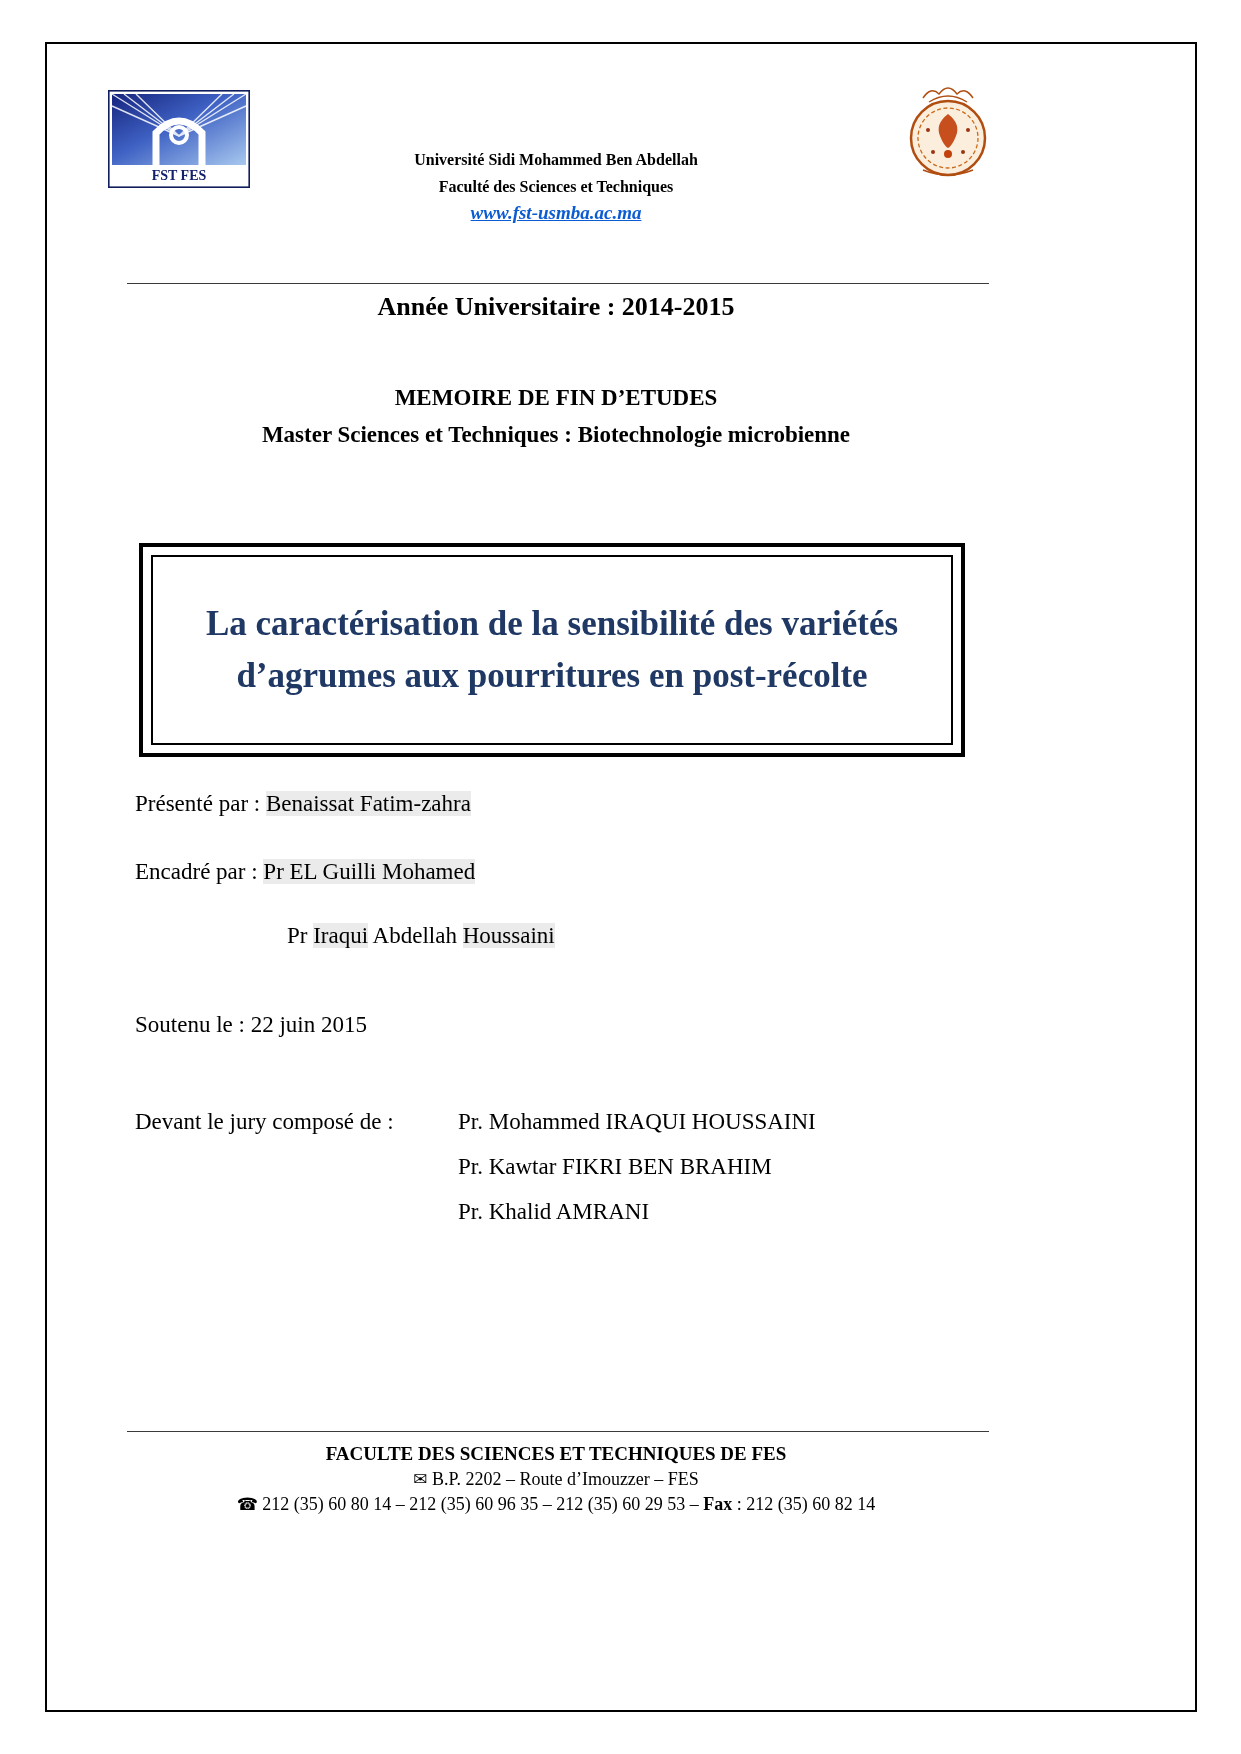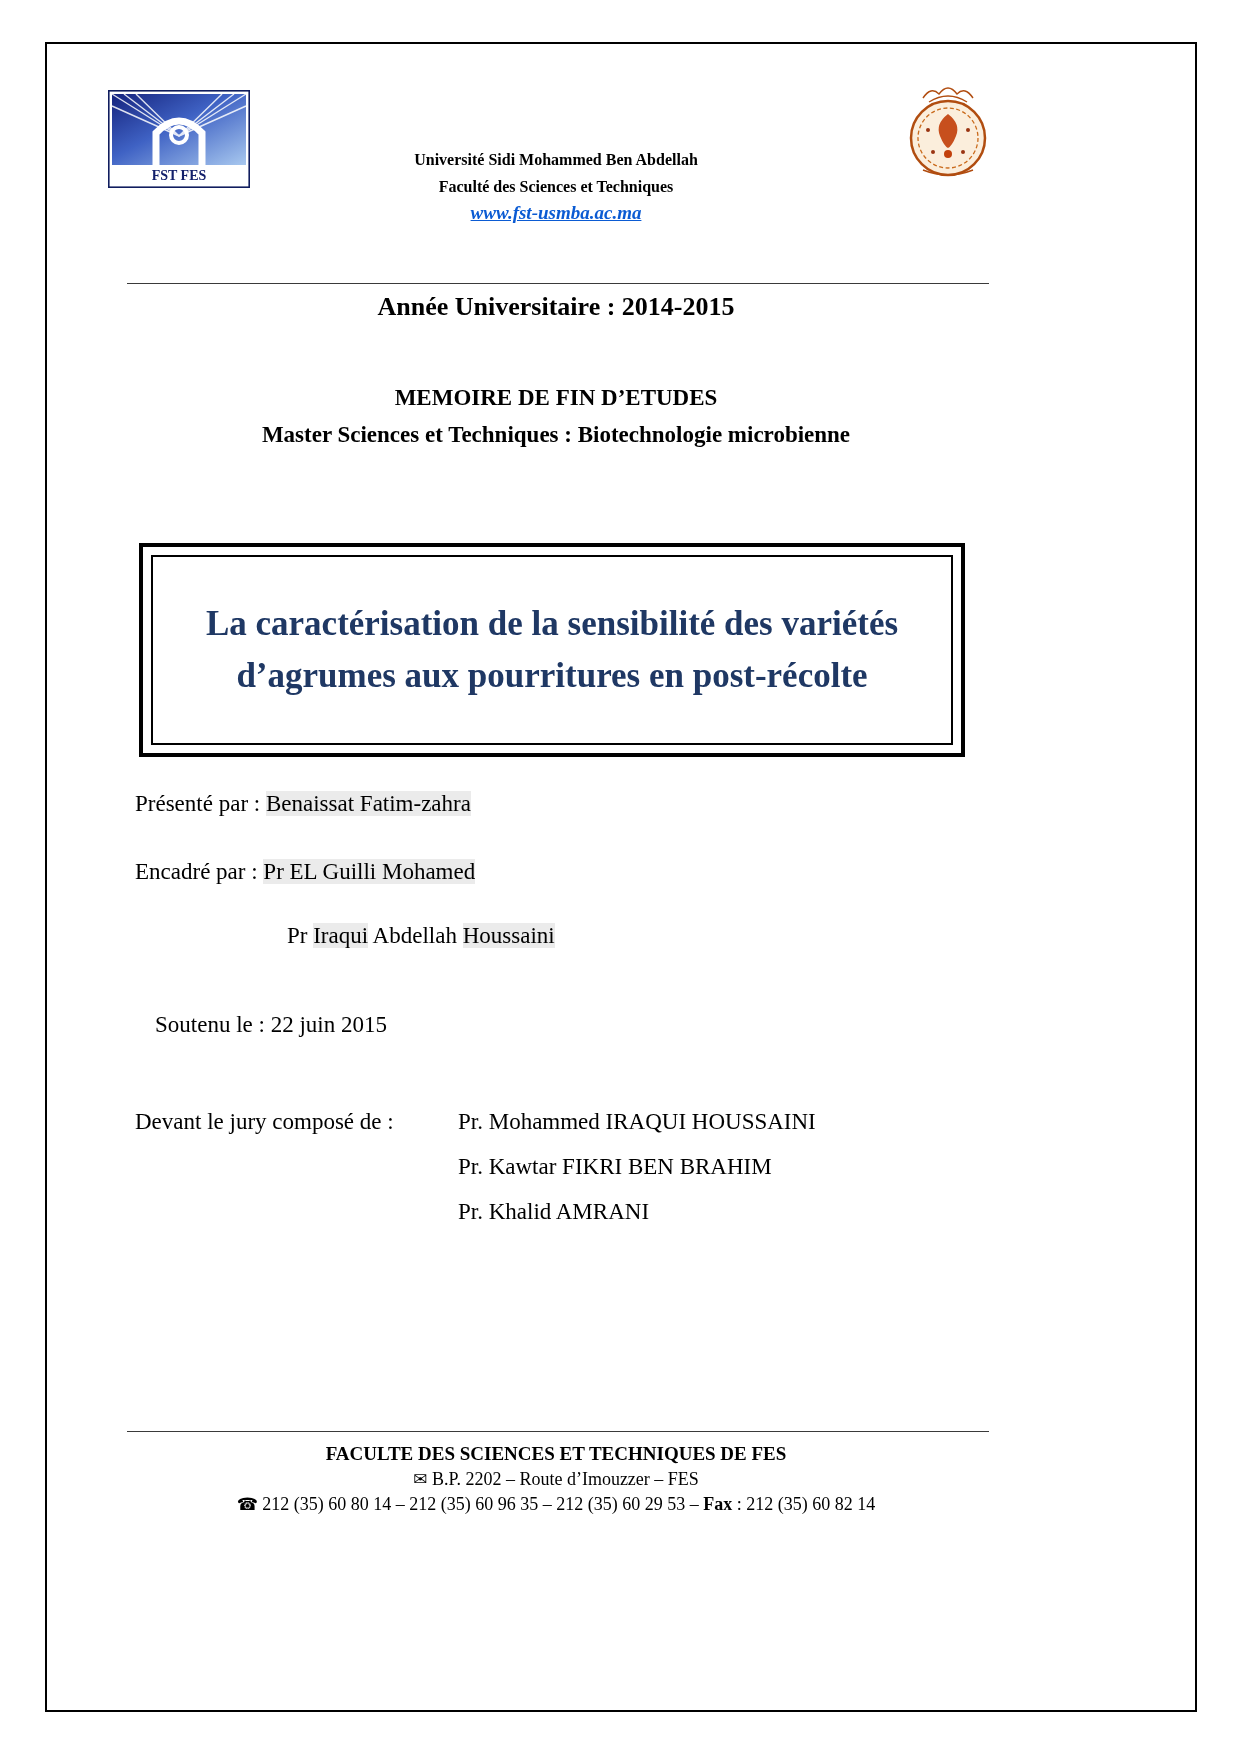--- a/index.html
+++ b/index.html
@@ -28,21 +28,21 @@
   .program { top:379px; left:100px; width:912px; text-align:center; font-size:23px; font-weight:bold; line-height:37px; }
 
   .title-box { top:543px; left:139px; width:826px; height:214px; border:4px solid #000; padding:8px; background:#fff; }
   .title-inner { border:2px solid #000; width:100%; height:100%; display:flex; align-items:center; justify-content:center; padding:0 28px; }
   .thesis-title { font-size:35px; font-weight:bold; color:var(--title-blue, #1f3864); text-align:center; line-height:52px; }
 
   .bodyline { font-size:23px; line-height:30px; }
   .presented { top:789px; left:135px; }
   .supervised { top:857px; left:135px; }
   .supervisor2 { top:921px; left:287px; }
-  .defense { top:1010px; left:135px;margin-left:20px; }
+  .defense { top:1010px; left:135px; }
   .jury-label { top:1099px; left:135px; font-size:23px; line-height:45px; }
   .jury-list { top:1099px; left:458px; }
   .jury-member { font-size:23px; line-height:45px; }
 
   .hl { background:#ebebeb; }
 
   .footer-block { top:1441px; left:100px; width:912px; text-align:center; }
   .footer-faculty { font-size:19px; font-weight:bold; line-height:26px; }
   .footer-line { font-size:18px; line-height:25px; }
   .glyph { font-family:"DejaVu Sans", "Liberation Serif", sans-serif; font-size:17px; }

